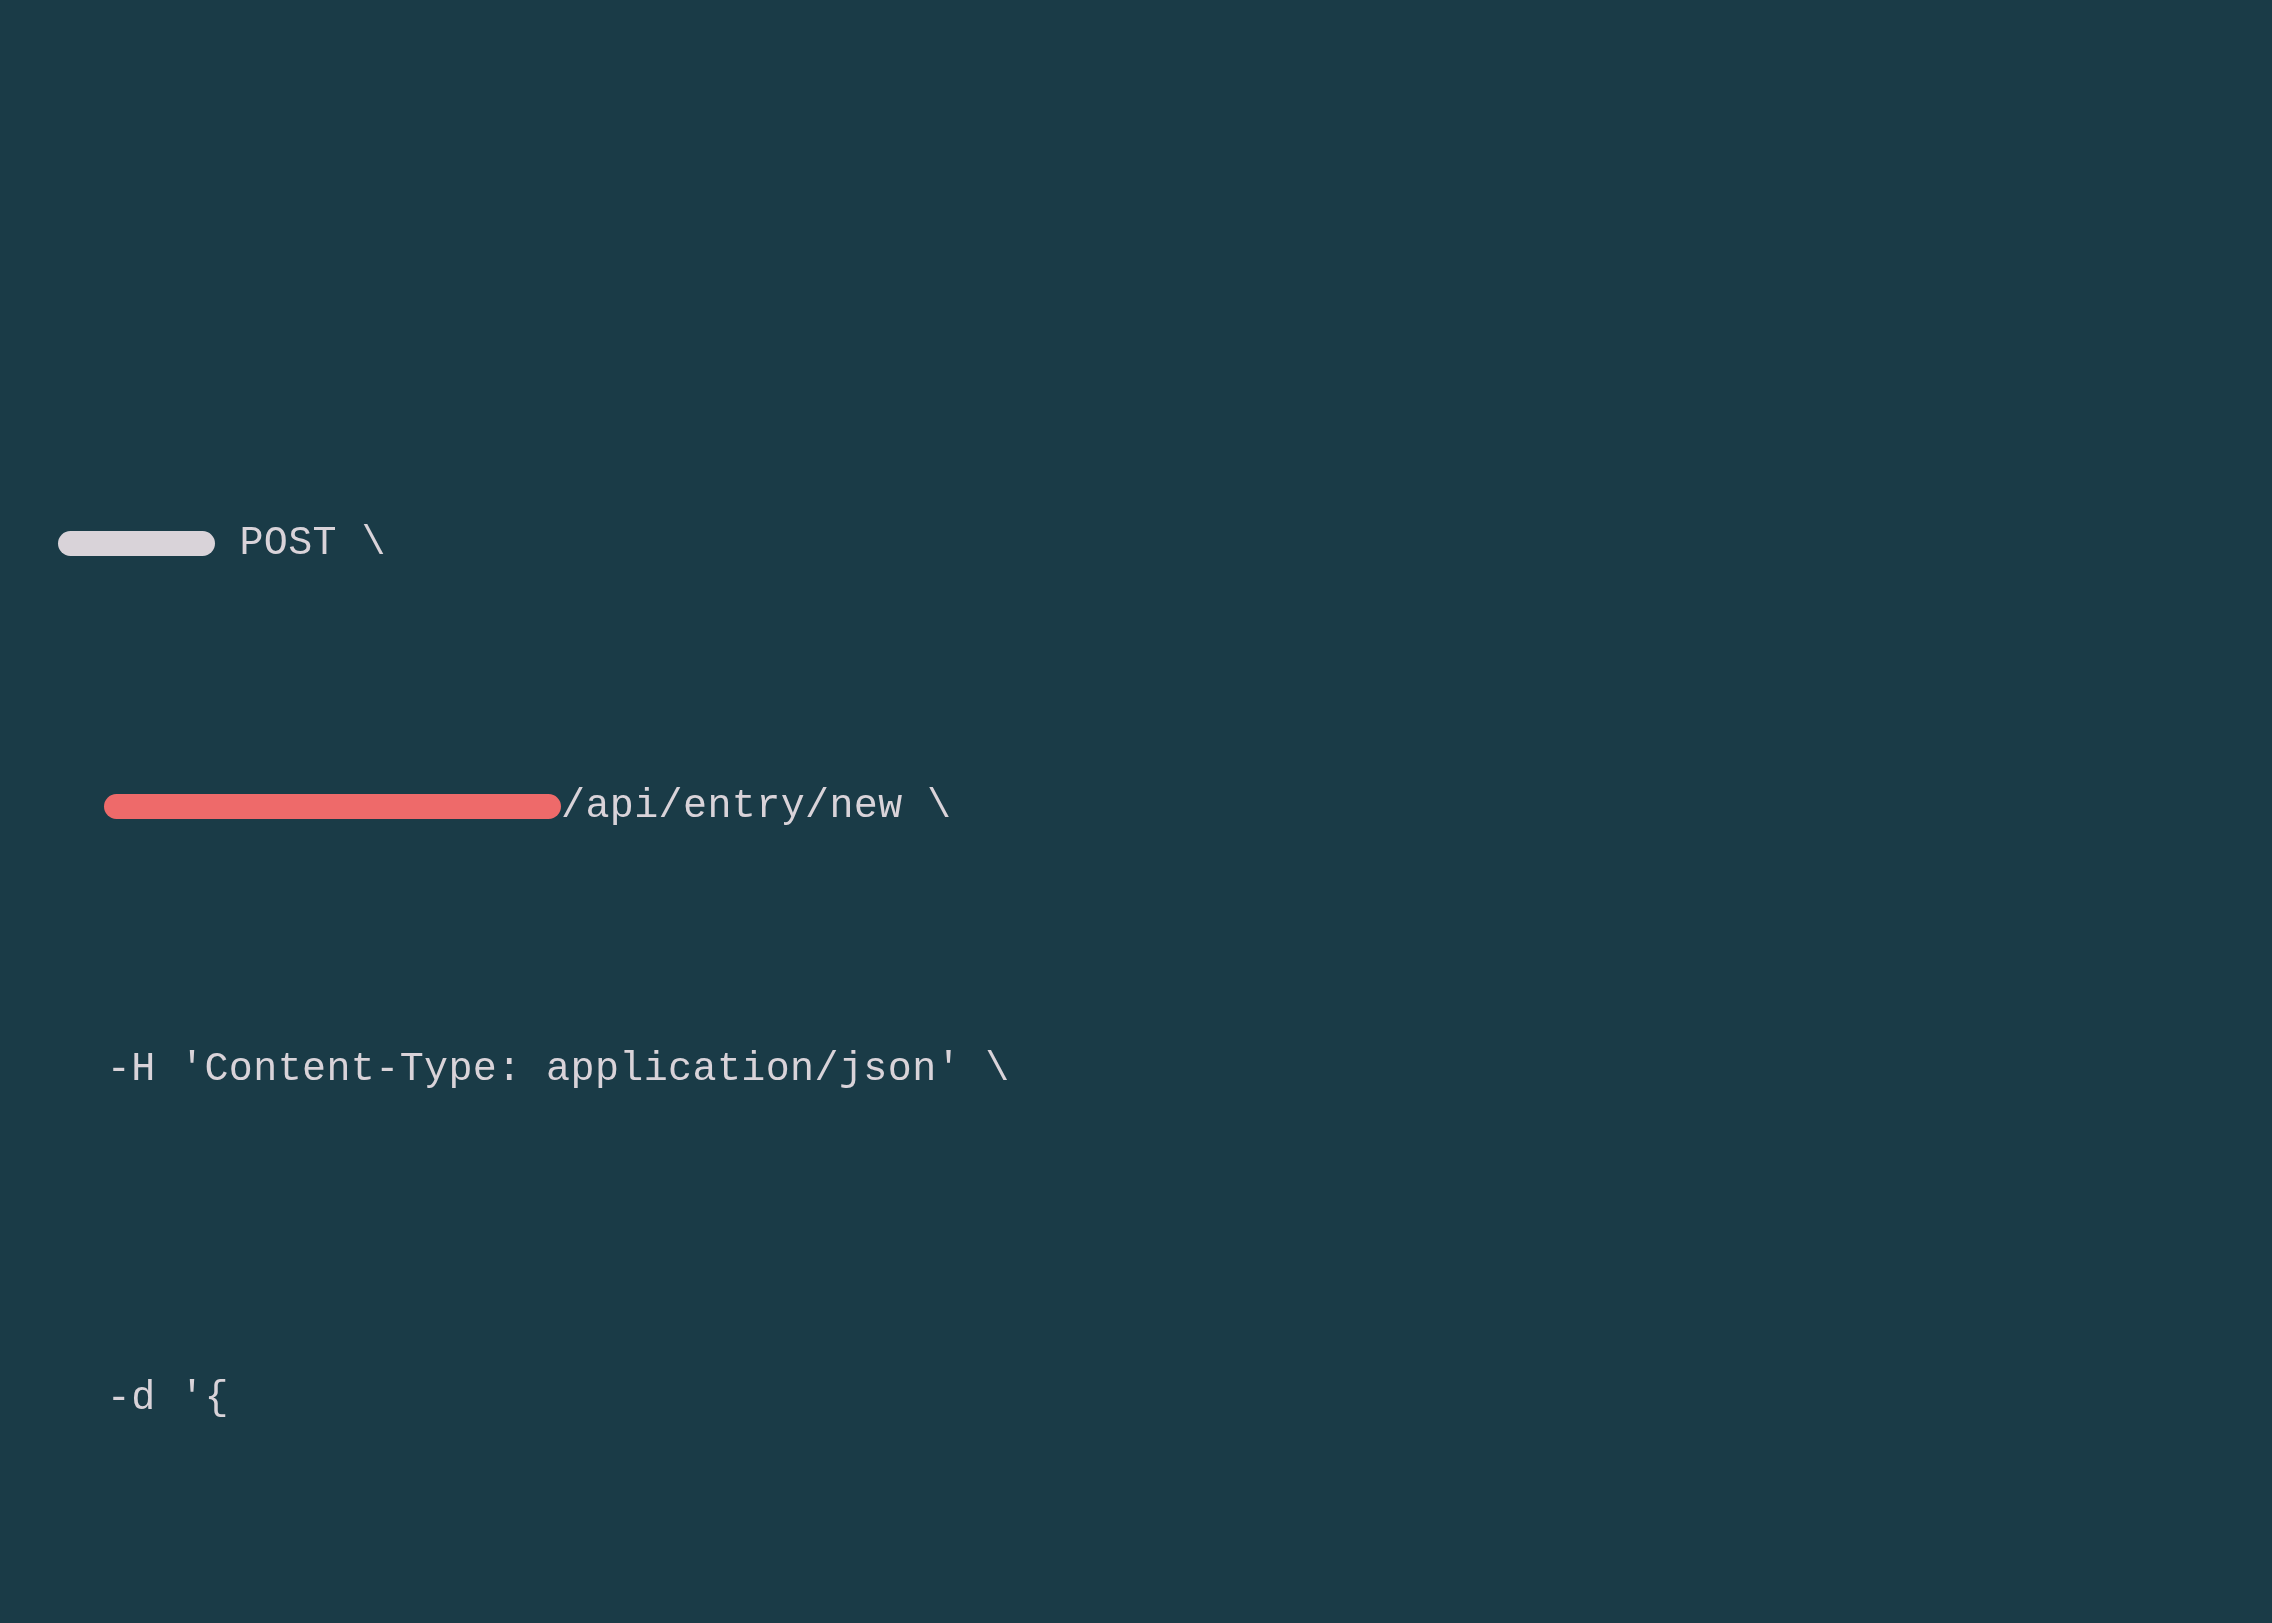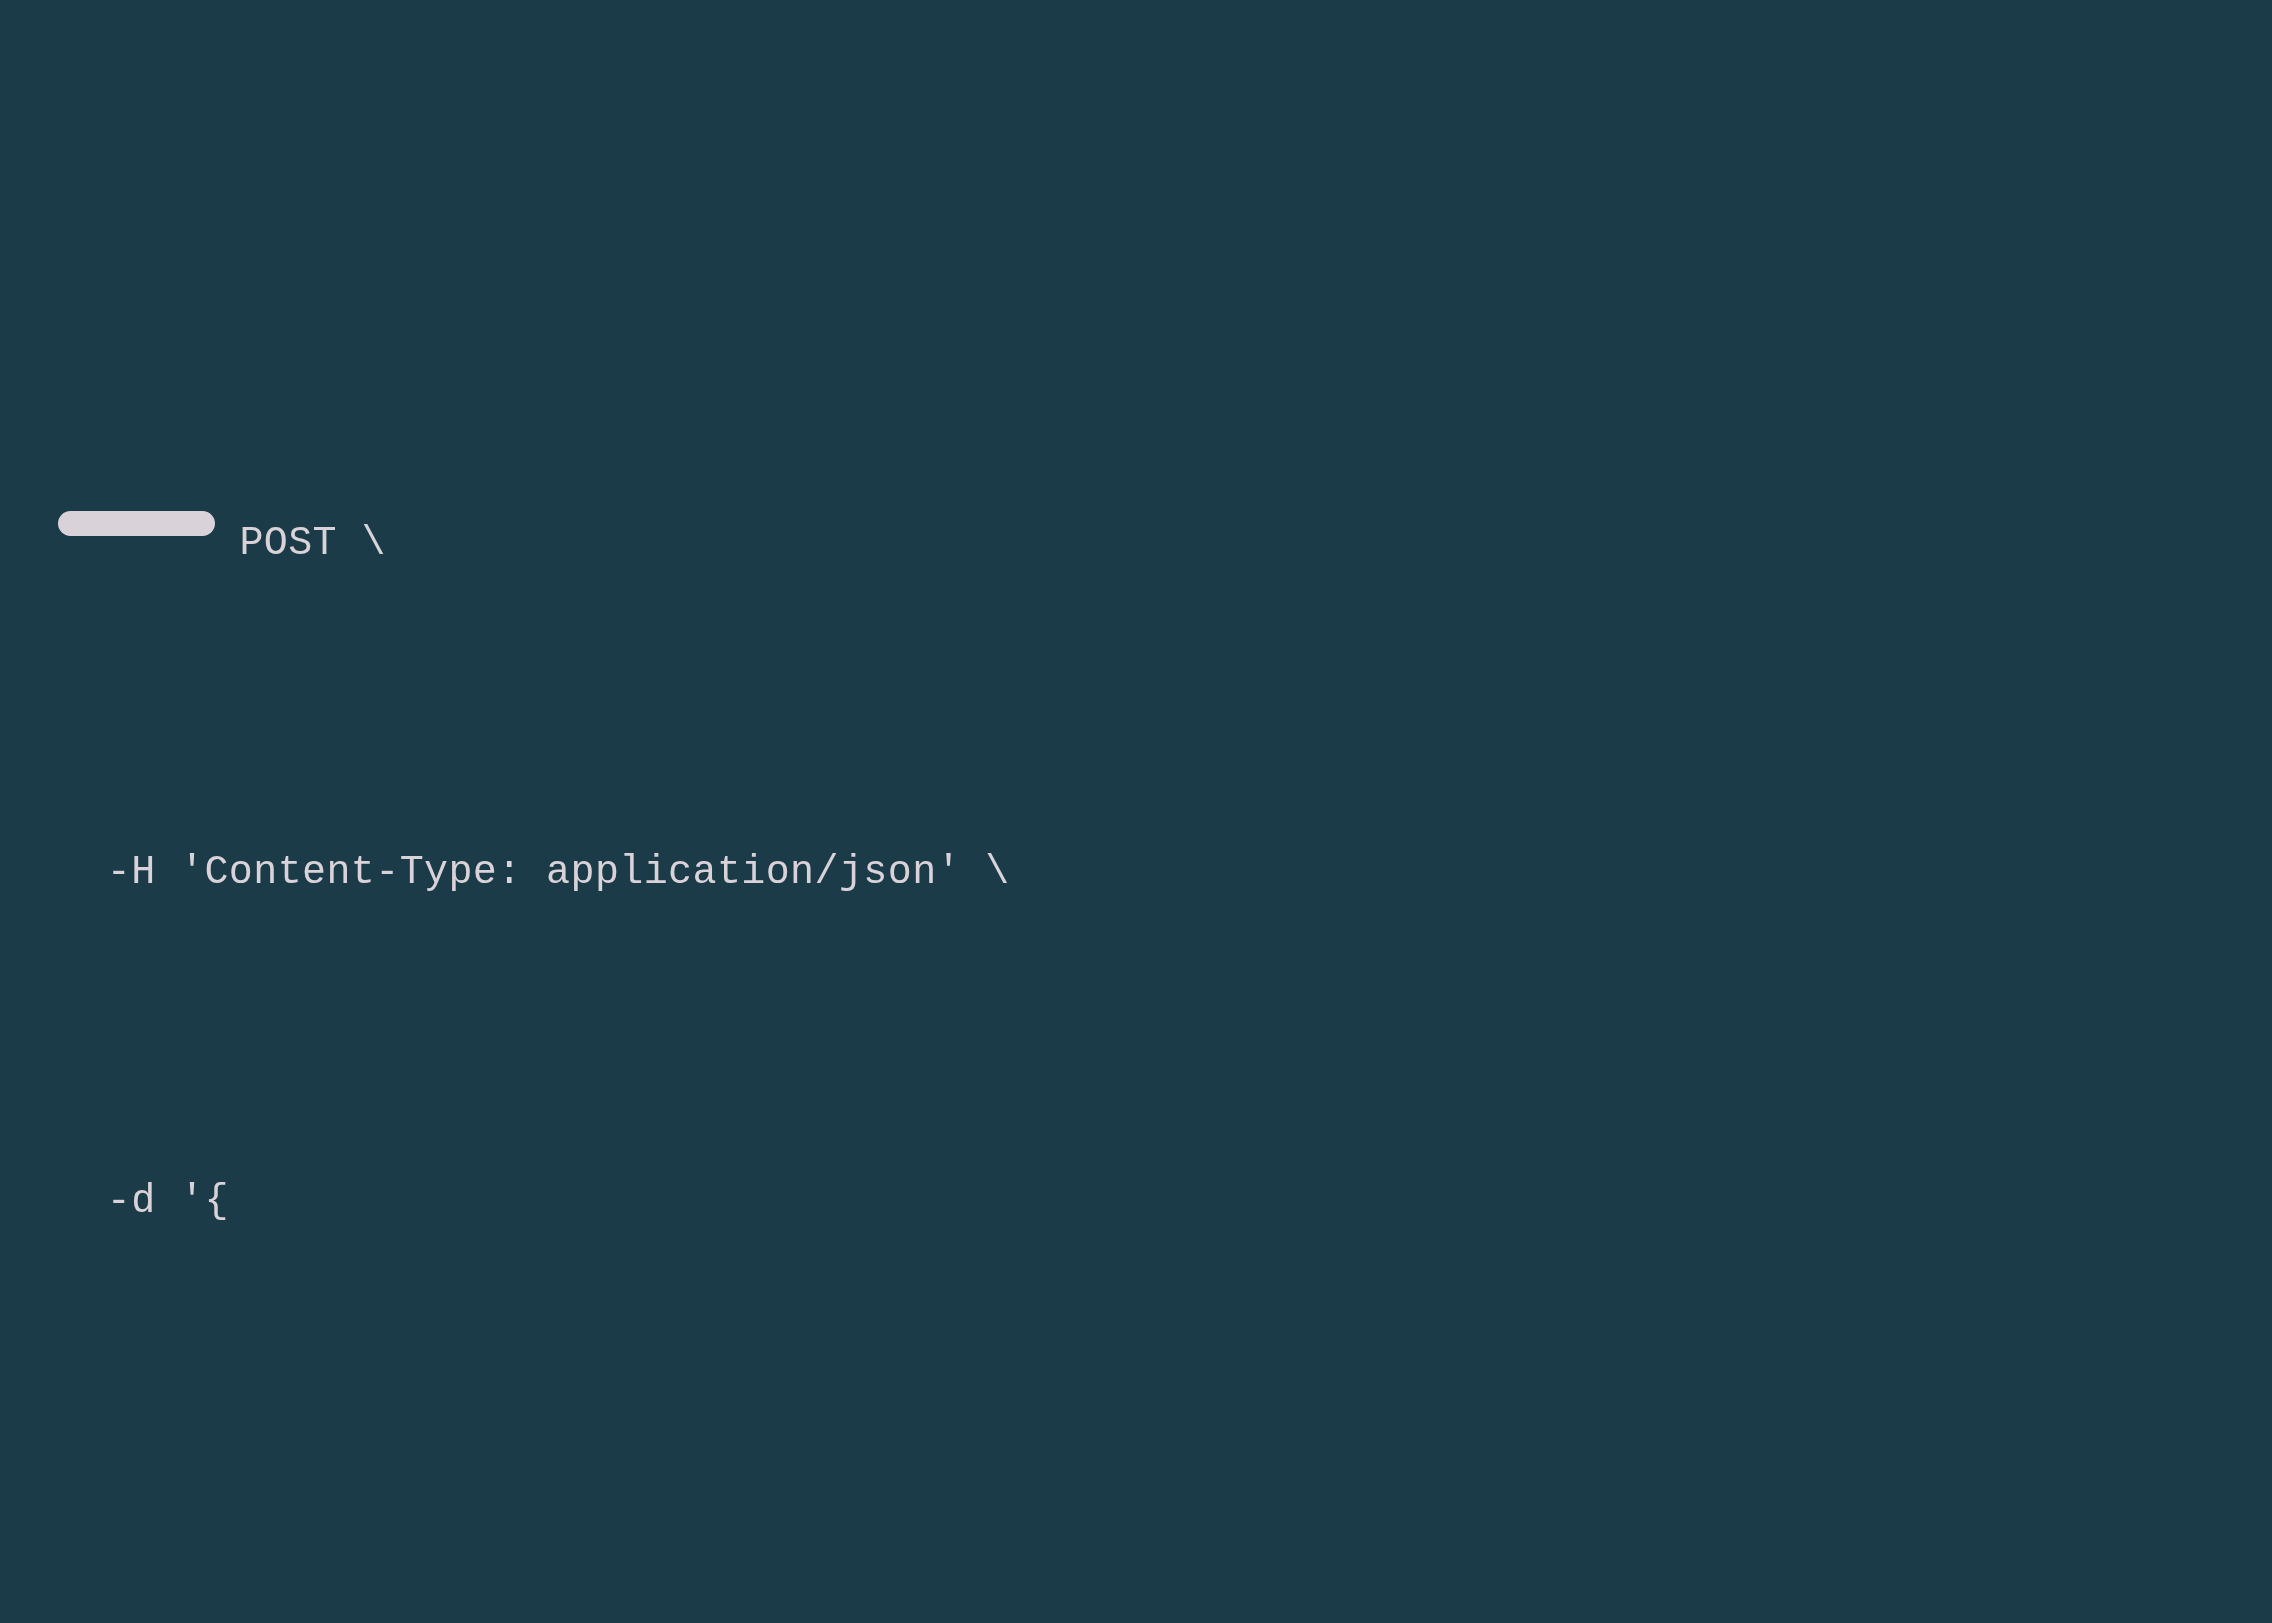--- a/index.html
+++ b/index.html
@@ -18,21 +18,21 @@
     box-sizing: border-box;
     white-space: pre;
     font-weight: 400;
   }
   .code-block {
     display: block;
     letter-spacing: 0.4px;
   }
   .line {
     display: flex;
-    align-items: flex-start;
+    align-items: center;
     flex-wrap: nowrap;
     height: 65px;
   }
   .redact {
     display: inline-block;
     background: #d9d3d9;
     height: 25px;
     border-radius: 12.4px;
     vertical-align: middle;
   }
@@ -47,20 +47,25 @@
 
 
 
 <div class="code-block">
 
   <div class="line">
     <span class="redact" style="width:157px;"></span>
     <span class="txt"> POST \</span>
   </div>
 
+  <div class="line">
+    <span class="sp" style="width:46px;"></span>
+    <span class="redact red" style="width:457px;"></span>
+    <span class="txt">/api/entry/new \</span>
+  </div>
 
   <div class="line">
     <span class="txt">  -H 'Content-Type: application/json' \</span>
   </div>
 
 
   <div class="line">
     <span class="txt">  -d '{</span>
   </div>
 

